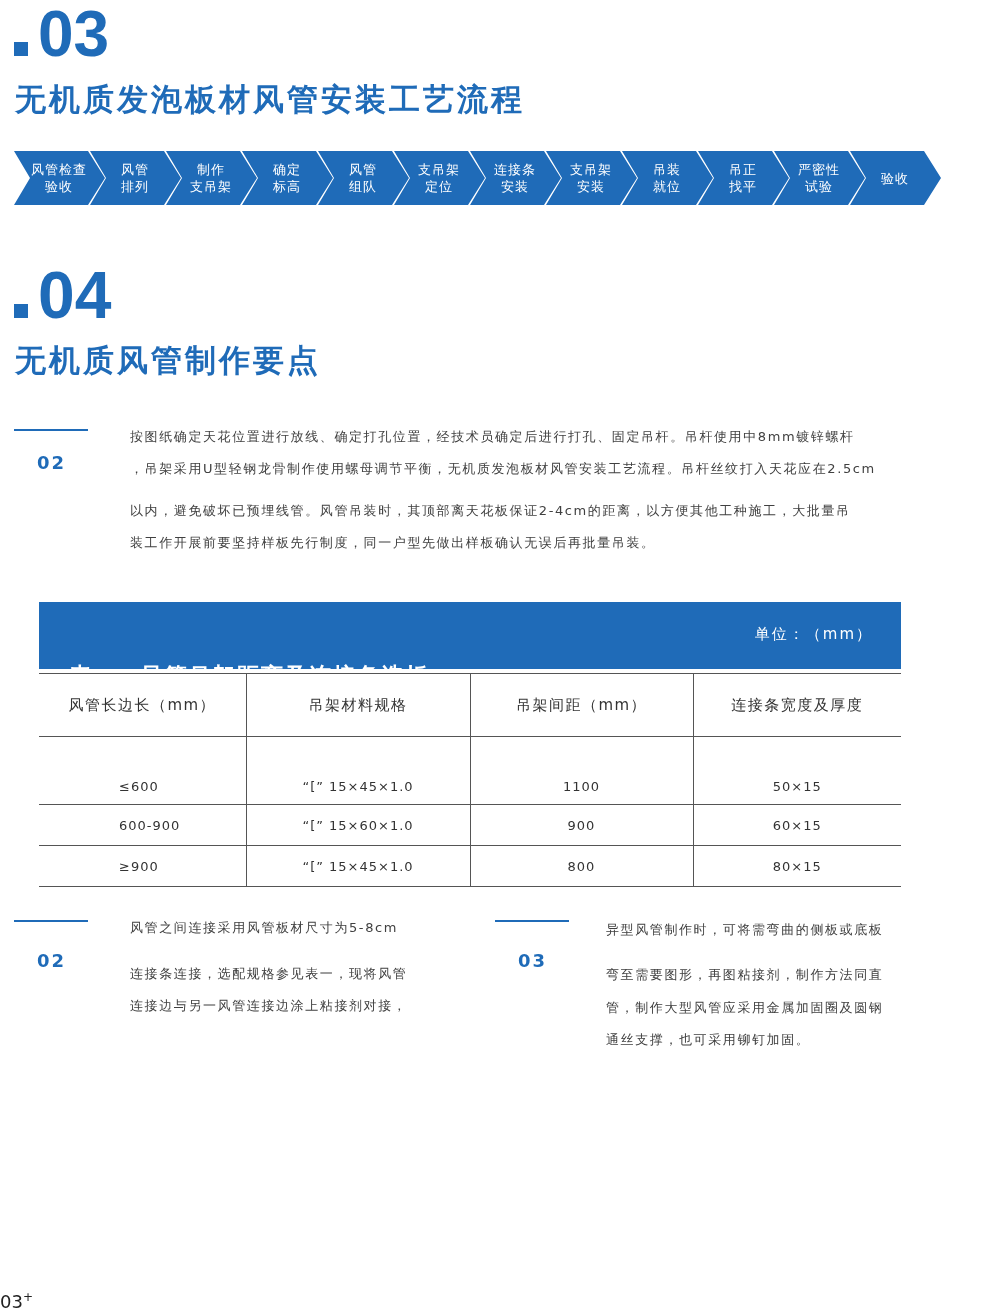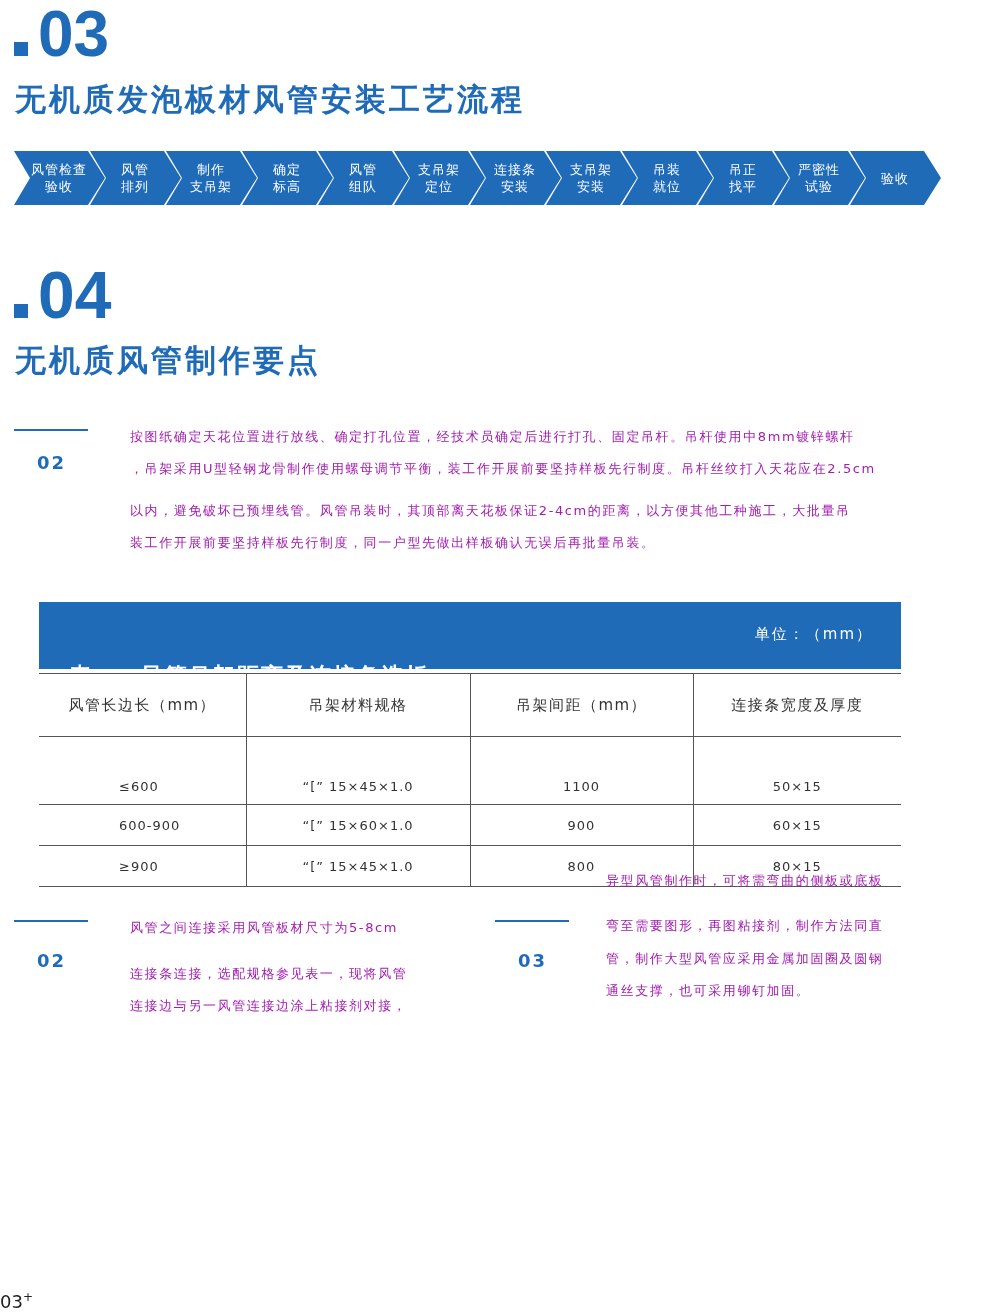--- a/index.html
+++ b/index.html
@@ -13,21 +13,21 @@
     
     .flow { position: absolute; left: 14px; top: 151px; width: 930px; height: 54px; }
     .step { position: absolute; top: 0; height: 54px; width: 91px; }
     .step svg { position: absolute; left: 0; top: 0; }
     .step .lbl { position: absolute; left: 14px; top: 0; width: 62px; height: 54px; display: flex; align-items: center; justify-content: center;
                  text-align: center; color: #fff; font-size: 13px; line-height: 17px; letter-spacing: 1px; white-space: pre-line; }
 
     
     .pt-line { position: absolute; width: 74px; height: 2px; background: #1f6bb8; }
     .pt-num { position: absolute; color: #1f6bb8; font-size: 18px; font-weight: bold; letter-spacing: 2px; }
-    .para { position: absolute; font-size: 13px; color: #a21caf; letter-spacing: 1.6px; }
+    .para { position: absolute; font-size: 13px; color: #404040; letter-spacing: 1.6px; }
     .para p { margin: 0; white-space: nowrap; }
 
     
     .tbl-head { position: absolute; left: 39px; top: 602px; width: 862px; height: 67px; background: #1f6bb8; }
     .tbl-head .t { position: absolute; left: 30px; top: 19px; color: #fff; font-size: 22px; font-weight: bold; letter-spacing: 2px; margin-top: 40px; }
     .tbl-head .u { position: absolute; right: 28px; top: 23px; color: #fff; font-size: 15px; letter-spacing: 2px; }
     table.spec { position: absolute; left: 39px; top: 673px; width: 862px; border-collapse: collapse; }
     table.spec th, table.spec td { border-top: 1.5px solid #555; border-bottom: 1.5px solid #555; font-weight: normal; color: #333; }
     table.spec th + th, table.spec td + td { border-left: 1.5px solid #555; }
     table.spec th { height: 60px; font-size: 15px; letter-spacing: 1.5px; }
@@ -133,21 +133,21 @@
 
 <div class="sec-num" style="left:14px; top:262px; font-size:66px;">
   <span class="dot"></span><span>04</span>
 </div>
 <div class="sec-title" style="left:15px; top:345px;">无机质风管制作要点</div>
 
 <div class="pt-line" style="left:14px; top:429px;"></div>
 <div class="pt-num" style="left:37px; top:452px;">02</div>
 <div class="para" style="left:130px; top:427px;">
   <p style="line-height:20px;">按图纸确定天花位置进行放线、确定打孔位置，经技术员确定后进行打孔、固定吊杆。吊杆使用中8mm镀锌螺杆</p>
-  <p style="margin-top:12px; line-height:20px;">，吊架采用U型轻钢龙骨制作使用螺母调节平衡，装工作开展前要坚持样板先行制度。吊杆丝纹打入天花应在2.5cm</p>
+  <p style="margin-top:12px; line-height:20px;">，吊架采用U型轻钢龙骨制作使用螺母调节平衡，无机质发泡板材风管安装工艺流程。吊杆丝纹打入天花应在2.5cm</p>
   <p style="margin-top:22px; line-height:20px;">以内，避免破坏已预埋线管。风管吊装时，其顶部离天花板保证2-4cm的距离，以方便其他工种施工，大批量吊</p>
   <p style="margin-top:12px; line-height:20px;">装工作开展前要坚持样板先行制度，同一户型先做出样板确认无误后再批量吊装。</p>
 </div>
 
 <div class="tbl-head">
   <div class="t">表一：风管吊架距离及连接条选折</div>
   <div class="u">单位：（mm）</div>
 </div>
 <table class="spec">
   <colgroup>
@@ -189,21 +189,21 @@
 <div class="pt-line" style="left:14px; top:920px;"></div>
 <div class="pt-num" style="left:37px; top:950px;">02</div>
 <div class="para" style="left:130px; top:918px;">
   <p style="line-height:20px;">风管之间连接采用风管板材尺寸为5-8cm</p>
   <p style="margin-top:26px; line-height:20px;">连接条连接，选配规格参见表一，现将风管</p>
   <p style="margin-top:12px; line-height:20px;">连接边与另一风管连接边涂上粘接剂对接，</p>
 </div>
 
 <div class="pt-line" style="left:495px; top:920px;"></div>
 <div class="pt-num" style="left:518px; top:950px;">03</div>
-<div class="para" style="left:606px; top:871px;">
+<div class="para" style="left:606px; top:920px;">
   <p style="line-height:20px;">异型风管制作时，可将需弯曲的侧板或底板</p>
   <p style="margin-top:26px; line-height:20px;font-family:Liberation Mono, monospace;">弯至需要图形，再图粘接剂，制作方法同直</p>
   <p style="margin-top:12px; line-height:20px;">管，制作大型风管应采用金属加固圈及圆钢</p>
   <p style="margin-top:12px; line-height:20px;">通丝支撑，也可采用铆钉加固。</p>
 </div>
 
 <div class="page-no">
   <span>03</span><sup>+</sup>
 </div>
 

